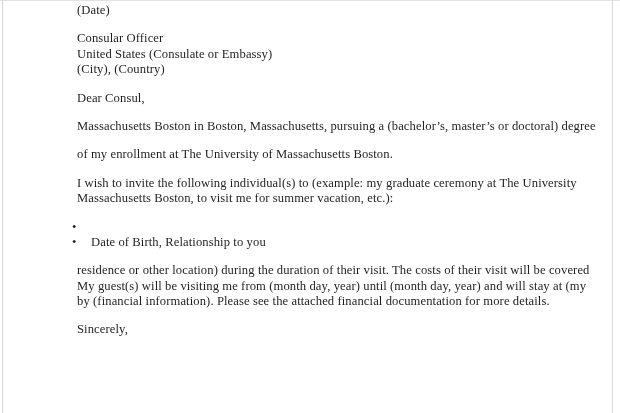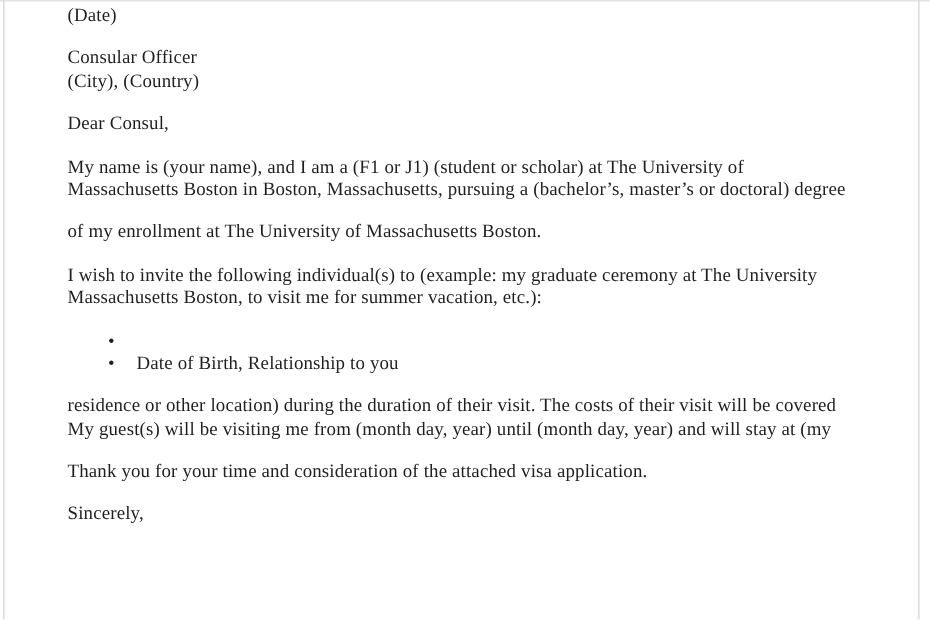--- a/index.html
+++ b/index.html
@@ -34,20 +34,21 @@
     font-size: 12.6px;
     line-height: 15.4px;
     letter-spacing: 0.1px;
   }
   .block {
     margin: 0 0 13px 0;
   }
   .line {
     white-space: nowrap;
     height: 15.4px;
+    margin-left: 32px;
   }
   .bullet-row {
     position: relative;
     padding-left: 46px;
     white-space: nowrap;
     height: 15.4px;
   }
   .bullet-dot {
     position: absolute;
     left: 27px;
@@ -63,29 +64,29 @@
   <div class="edge edge-right"></div>
 
   <div class="letter">
 
     <div class="block">
       <div class="line">(Date)</div>
     </div>
 
     <div class="block">
       <div class="line">Consular Officer</div>
+      <div class="line">United States (Consulate or Embassy)</div>
       <div class="line">(City), (Country)</div>
     </div>
 
     <div class="block">
       <div class="line">Dear Consul,</div>
     </div>
 
     <div class="block">
-      <div class="line">My name is (your name), and I am a (F1 or J1) (student or scholar) at The University of</div>
       <div class="line">Massachusetts Boston in Boston, Massachusetts, pursuing a (bachelor’s, master’s or doctoral) degree</div>
     </div>
 
     <div class="block">
       <div class="line">of my enrollment at The University of Massachusetts Boston.</div>
     </div>
 
     <div class="block">
       <div class="line">I wish to invite the following individual(s) to (example: my graduate ceremony at The University</div>
       <div class="line">Massachusetts Boston, to visit me for summer vacation, etc.):</div>
@@ -97,24 +98,22 @@
       </div>
       <div class="bullet-row">
         <span class="bullet-dot">•</span>
         <span>Date of Birth, Relationship to you</span>
       </div>
     </div>
 
     <div class="block">
       <div class="line">residence or other location) during the duration of their visit. The costs of their visit will be covered</div>
       <div class="line">My guest(s) will be visiting me from (month day, year) until (month day, year) and will stay at (my</div>
+      <div class="line">by (financial information). Please see the attached financial documentation for more details.</div>
     </div>
 
-    <div class="block">
-      <div class="line">Thank you for your time and consideration of the attached visa application.</div>
-    </div>
 
     <div class="block">
       <div class="line">Sincerely,</div>
     </div>
 
   </div>
 </div>
 
 </body></html>

